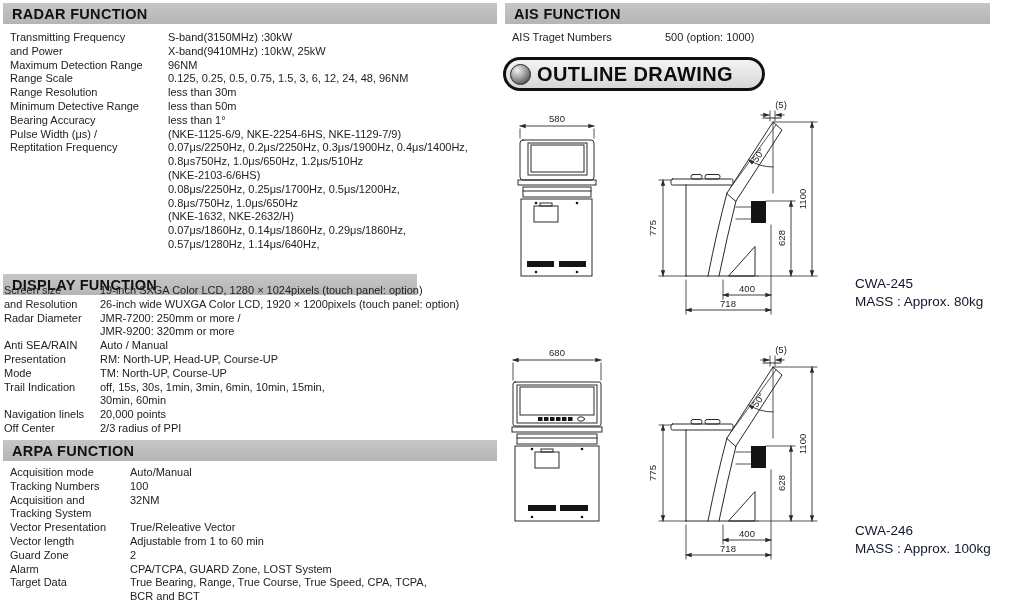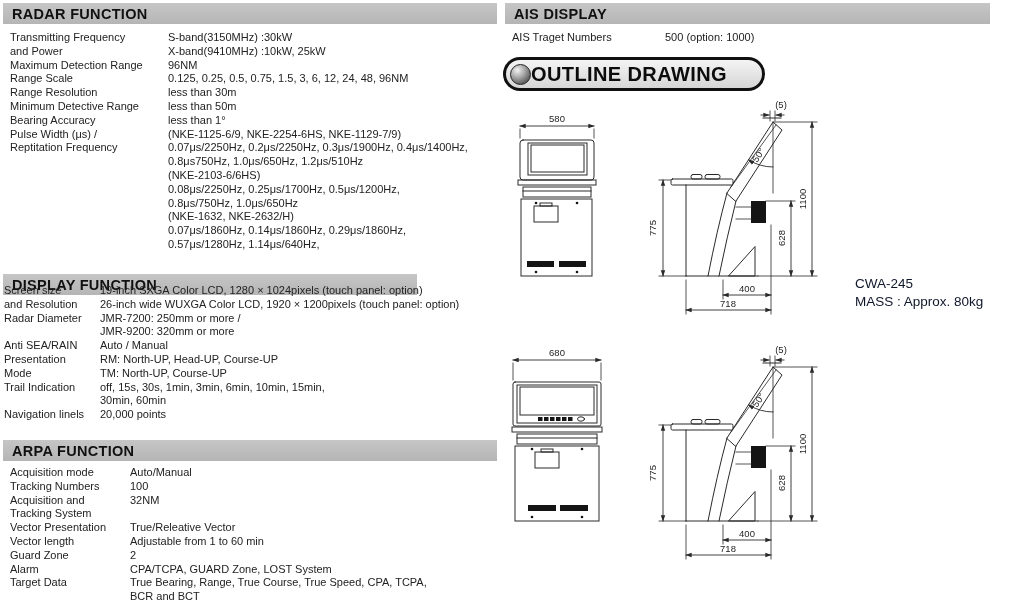--- a/index.html
+++ b/index.html
@@ -13,21 +13,21 @@
   }
   .hdr span{font-weight:bold;font-size:14.5px;letter-spacing:.3px;color:#101010;}
   .spec{position:absolute;font-size:11px;line-height:13.8px;color:#222;}
   .spec .row{display:flex;}
   .spec .lbl{flex:0 0 var(--lw);white-space:pre-line;}
   .spec .val{white-space:pre-line;}
   .pill{
     position:absolute;left:503px;top:57px;width:252px;height:28px;
     border:3px solid #101010;border-radius:17px;
     background:linear-gradient(180deg,#f4f4f4,#d6d6d6);
-    display:flex;align-items:center;padding-left:4px;box-sizing:content-box;
+    display:flex;align-items:center;gap:6px;padding-left:4px;box-sizing:content-box;
   }
   .sphere{
     width:21px;height:21px;border-radius:50%;border:1px solid #222;box-sizing:border-box;
     background:radial-gradient(circle at 34% 28%,#f2f2f2 0%,#ababab 38%,#666666 72%,#3b3b3b 100%);
   }
   .pill-title{font-weight:bold;font-size:20px;letter-spacing:.4px;color:#0c0c0c;white-space:nowrap;}
   .model{position:absolute;font-size:13.5px;line-height:18px;color:#0f172a;}
   .drawing{position:absolute;}
   .ln *{stroke:#2a2a2a;fill:none;stroke-width:1;stroke-linecap:square;}
   .ln .dim{stroke-width:.9;}
@@ -113,20 +113,24 @@
       </div>
     <div class="row">
         <div class="lbl">Trail Indication</div>
         <div class="val">off, 15s, 30s, 1min, 3min, 6min, 10min, 15min,
 30min, 60min</div>
       </div>
     <div class="row">
         <div class="lbl">Navigation linels</div>
         <div class="val">20,000 points</div>
       </div>
+    <div class="row">
+        <div class="lbl">Off Center</div>
+        <div class="val">2/3 radius of PPI</div>
+      </div>
   </div>
 
   <div class="hdr" style="left:3px;top:440px;width:494px">
     <span>ARPA FUNCTION</span>
   </div>
   <div class="spec" style="left:10px;top:466px;width:487px;--lw:120px">
     <div class="row">
         <div class="lbl">Acquisition mode</div>
         <div class="val">Auto/Manual</div>
       </div>
@@ -156,21 +160,21 @@
         <div class="val">CPA/TCPA, GUARD Zone, LOST System</div>
       </div>
     <div class="row">
         <div class="lbl">Target Data</div>
         <div class="val">True Bearing, Range, True Course, True Speed, CPA, TCPA,
 BCR and BCT</div>
       </div>
   </div>
 
   <div class="hdr" style="left:505px;top:3px;width:485px">
-    <span>AIS DISPLAY</span>
+    <span>AIS FUNCTION</span>
   </div>
   <div class="spec" style="left:512px;top:31px;width:480px;--lw:153px">
     <div class="row">
         <div class="lbl">AIS Traget Numbers</div>
         <div class="val">500 (option: 1000)</div>
       </div>
   </div>
 
   <div class="pill">
     <div class="sphere"></div>
@@ -322,14 +326,18 @@
       <text x="280" y="143" transform="rotate(-90 280 143)">628</text>
       <line class="thin" x1="218" y1="185" x2="218" y2="204"></line>
       <line class="thin" x1="266" y1="130" x2="266" y2="219"></line>
       <line class="dim" x1="218" y1="200" x2="266" y2="200" marker-start="url(#ar2)" marker-end="url(#ar2)"></line>
       <text x="242" y="197">400</text>
       <line class="thin" x1="181" y1="185" x2="181" y2="219"></line>
       <line class="dim" x1="181" y1="215" x2="266" y2="215" marker-start="url(#ar2)" marker-end="url(#ar2)"></line>
       <text x="223" y="212">718</text>
     </g>
   </svg>
+  <div class="model" style="left:855px;top:522px">
+    <div>CWA-246</div>
+    <div>MASS : Approx. 100kg</div>
+  </div>
 
 </div>
 
 </body></html>

